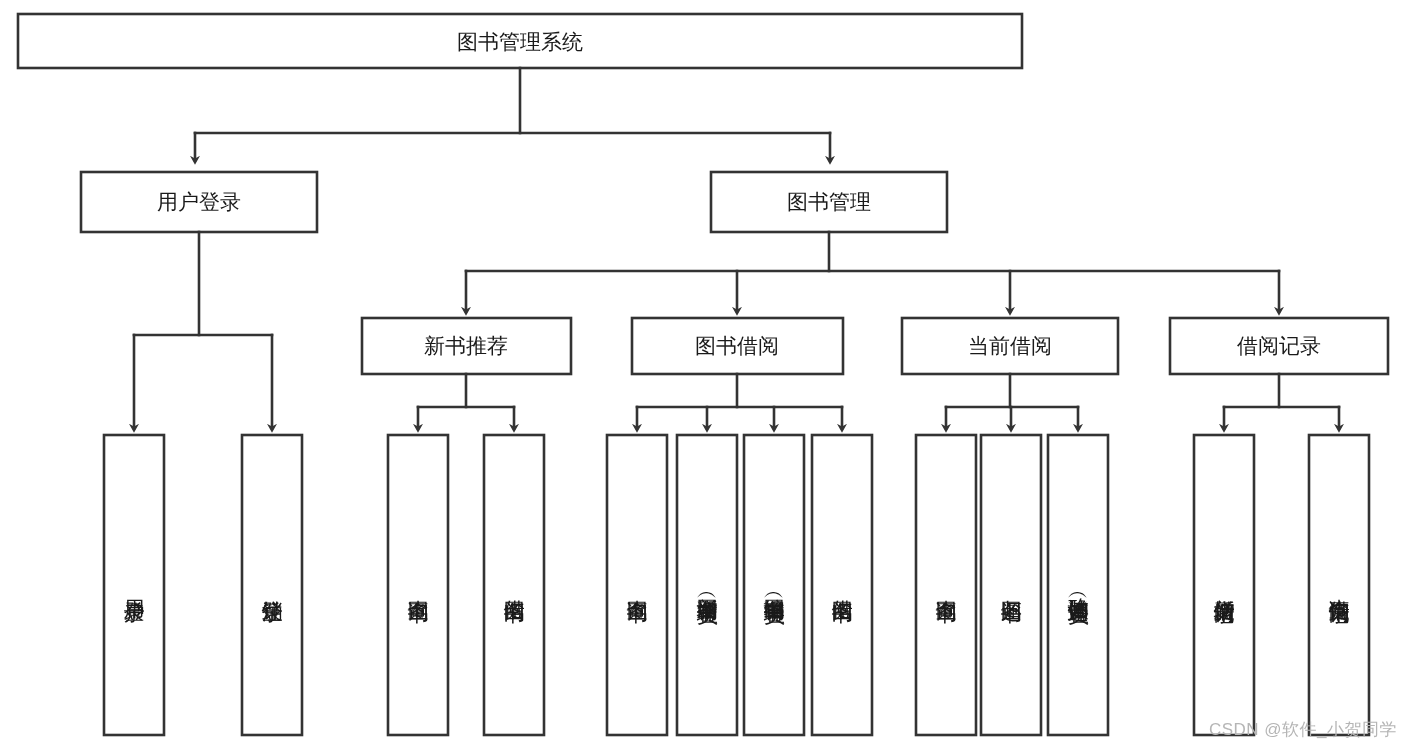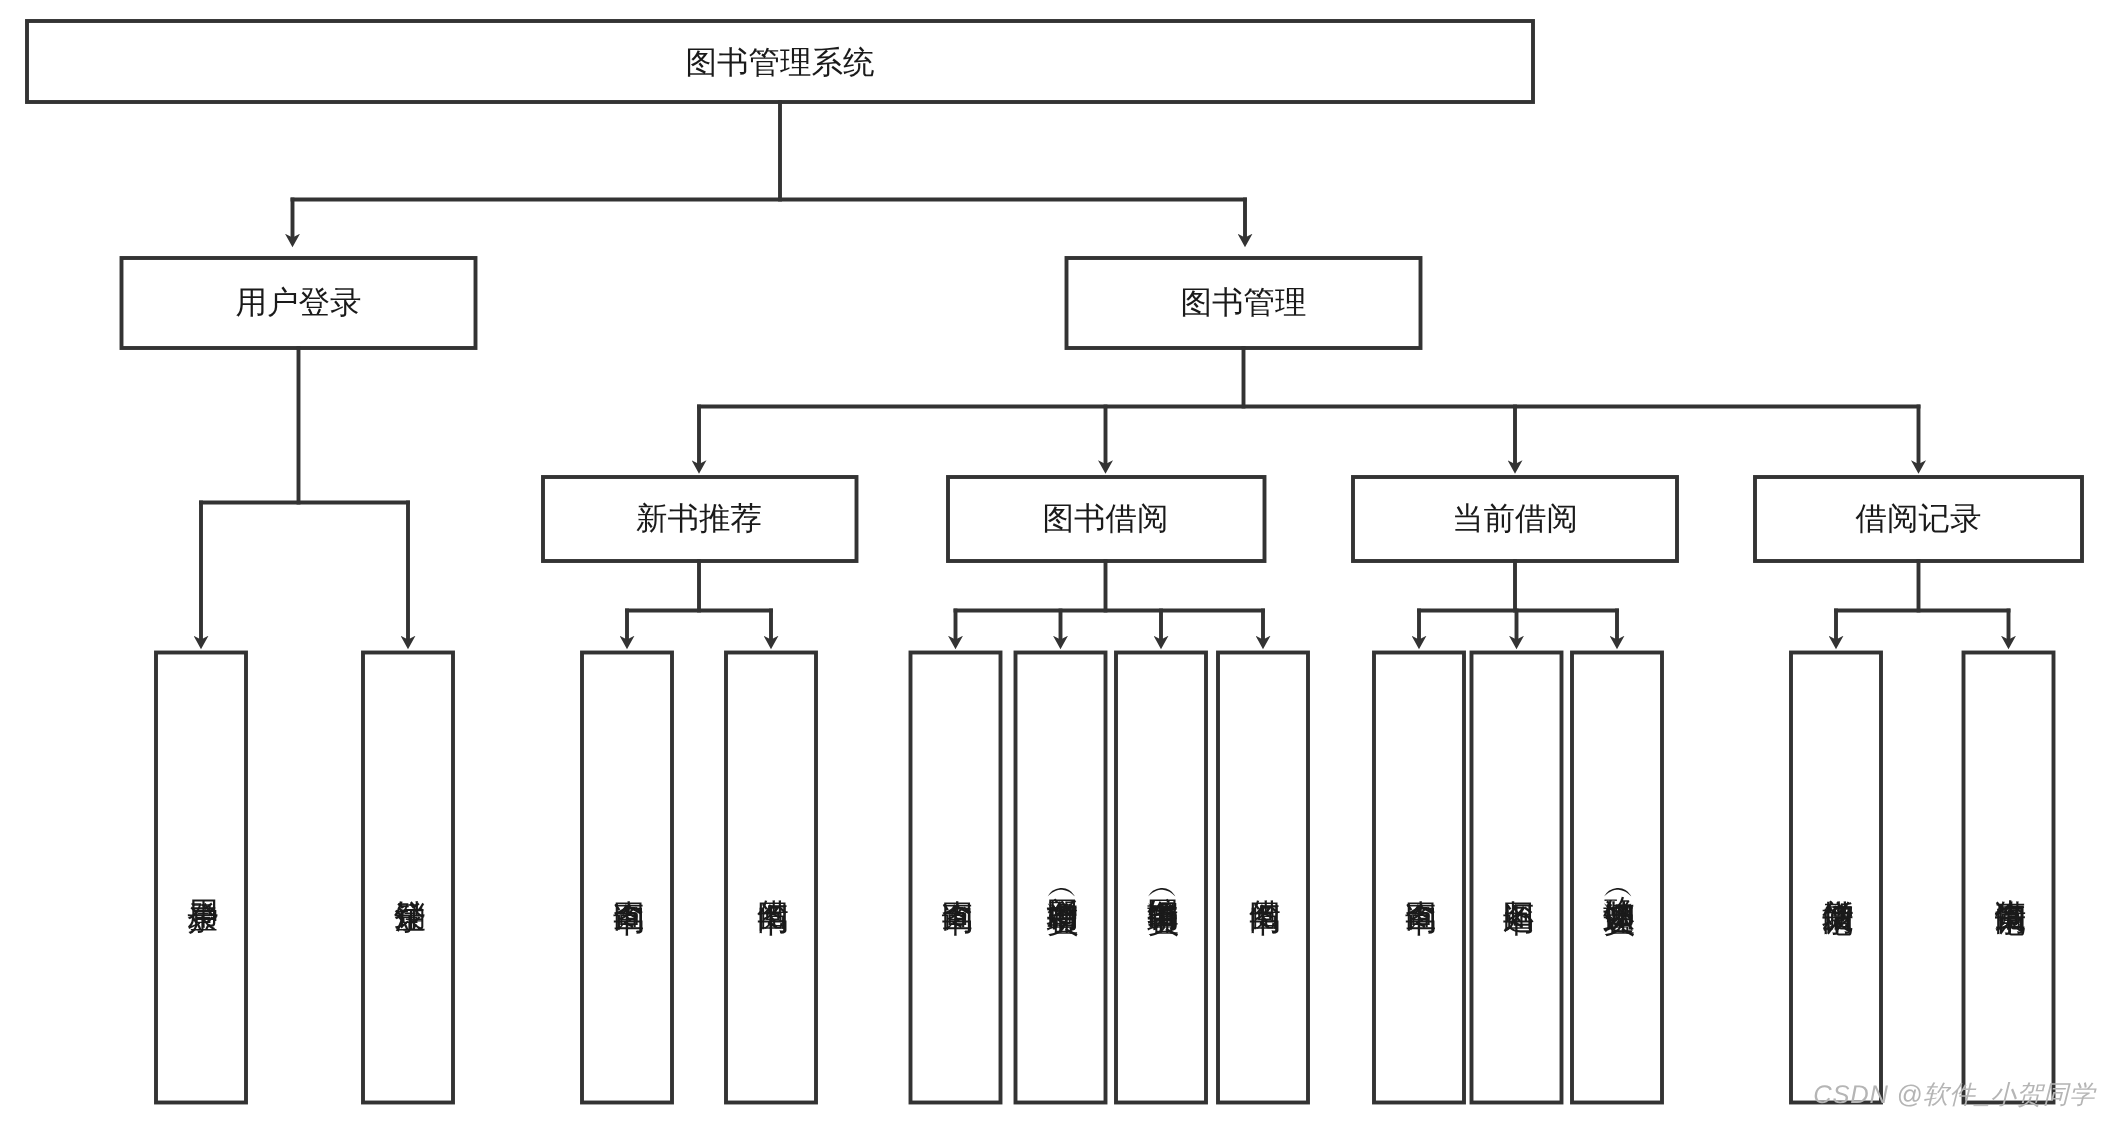--- a/index.html
+++ b/index.html
@@ -72,21 +72,20 @@
   }
   .watermark {
     position: absolute;
     right: 8px;
     bottom: 6px;
     font-family: "Liberation Sans", "DejaVu Sans", sans-serif;
     font-size: 17px;
     color: #b5b5b5;
     letter-spacing: 0.5px;
     user-select: none;
-    font-style: italic;
   }
 </style>
 </head>
 <body>
 
 <div id="diagram-root">
 
   <svg id="tree-svg" viewBox="0 0 1405 747">
     <defs>
       <marker id="arrow" markerWidth="10" markerHeight="10" refX="4.2" refY="5" orient="auto" markerUnits="userSpaceOnUse">

